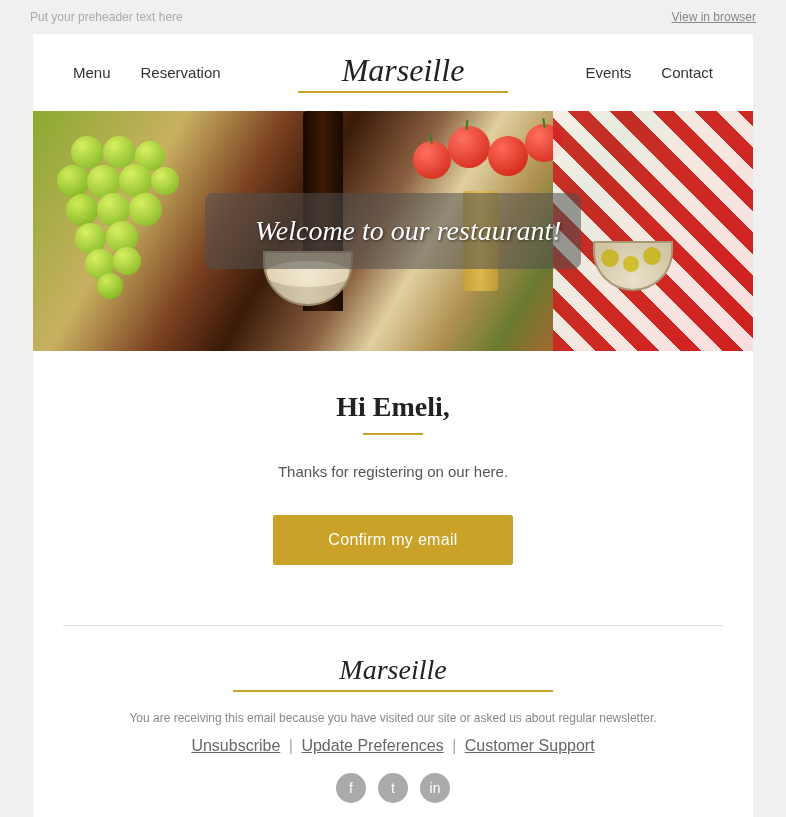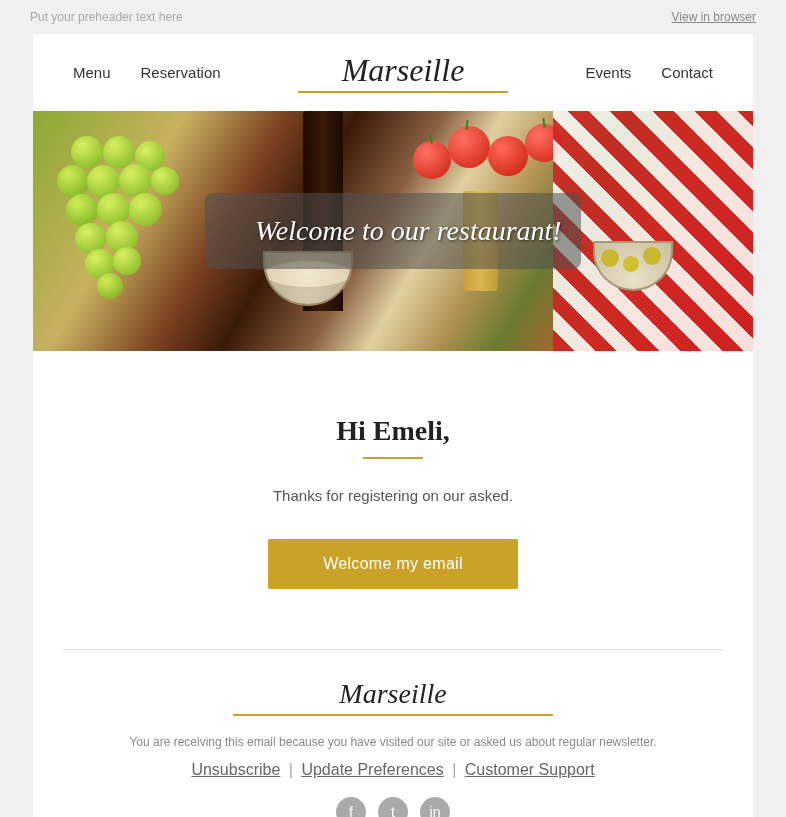--- a/index.html
+++ b/index.html
@@ -140,21 +140,21 @@
       font-family: 'Georgia', serif;
       font-style: italic;
       font-size: 28px;
       color: #fff;
       text-shadow: 1px 1px 3px rgba(0,0,0,0.6);
       white-space: nowrap;
     }
 
     
     .email-body {
-      padding: 64px 60px 30px;
+      padding: 40px 60px 30px;
       text-align: center;
     }
 
     .greeting {
       font-size: 28px;
       font-weight: bold;
       color: #222;
       margin-bottom: 10px;
       font-family: 'Georgia', serif;
     }
@@ -352,23 +352,23 @@
 
       <div class="hero-overlay">
         <span class="hero-title">Welcome to our restaurant!</span>
       </div>
     </div>
 
     <div class="email-body">
       <h2 class="greeting">Hi Emeli,</h2>
       <span class="greeting-underline"></span>
       <p class="email-text">
-        <span>Thanks for registering on our asked.</span><br>
+        <span>Thanks for registering on our here.</span><br>
       </p>
-      <button class="confirm-btn">Welcome my email</button>
+      <button class="confirm-btn">Confirm my email</button>
     </div>
 
     <hr class="footer-divider">
     <div class="footer">
       <span class="footer-logo">Marseille</span>
       <span class="footer-logo-underline"></span>
       <p class="footer-text">You are receiving this email because you have visited our site or asked us about regular newsletter.</p>
       <div class="footer-links">
         <span class="footer-link">Unsubscribe</span>
         <span class="footer-sep"> | </span>

